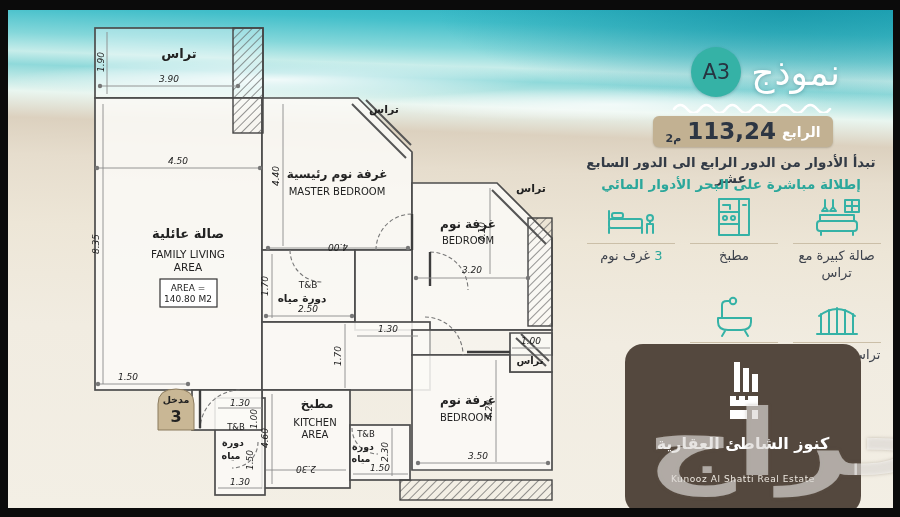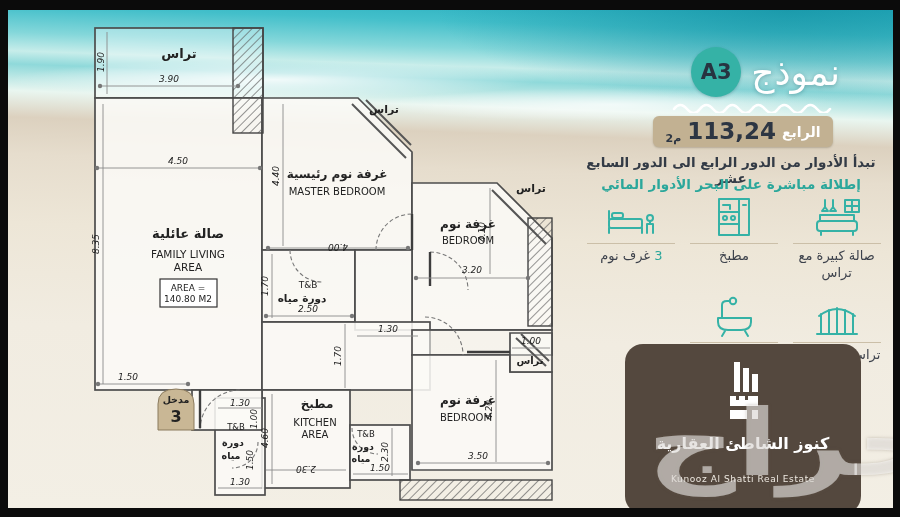--- a/index.html
+++ b/index.html
@@ -22,21 +22,21 @@
   svg.plan{ position:absolute; left:0; top:0; z-index:2; }
   svg.plan text{ fill:#222; }
   .ar{ font-weight:bold; }
   .dim{ font-style:italic; fill:#2e2e2e; }
 
   
   .title-row{ position:absolute; top:47px; left:595px; width:245px; display:flex; direction:rtl;
               align-items:center; gap:10px; z-index:3; }
   .model-word{ color:#fff; font-size:36px; font-weight:normal; text-shadow:0 1px 4px rgba(0,70,80,.35); }
   .model-circle{ width:50px; height:50px; border-radius:50%; background:#35b2a6; display:flex;
-                 align-items:center; justify-content:center; color:#273441; font-size:21px; font-weight:bold;
+                 align-items:center; justify-content:center; color:#273441; font-size:21px; font-weight:normal;
                  box-shadow:0 1px 3px rgba(0,60,70,.25); }
   .wave{ position:absolute; top:99px; left:672px; z-index:3; }
   .area-badge{ position:absolute; top:116px; left:653px; width:180px; height:31px; background:#c2b192;
                border-radius:6px; display:flex; direction:rtl; align-items:center; justify-content:center;
                gap:6px; z-index:3; box-shadow:0 1px 2px rgba(90,75,50,.3); }
   .area-badge .lbl{ color:#fff; font-size:14px; font-weight:bold; }
   .area-badge .val{ color:#2d3643; font-size:23px; font-weight:bold; line-height:1; }
   .area-badge .unit{ color:#2d3643; font-size:11px; font-weight:bold; align-self:flex-start; margin-top:16px; }
   .desc{ position:absolute; left:575px; width:312px; direction:rtl; text-align:center; z-index:3;
          font-weight:bold; }

